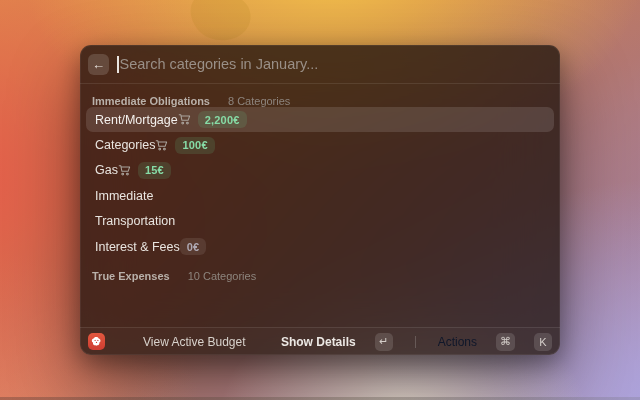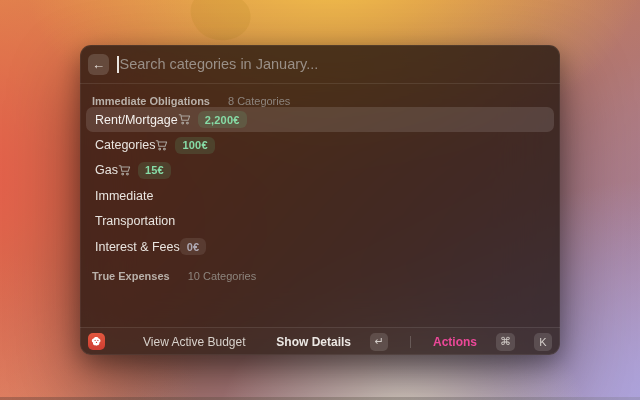--- a/index.html
+++ b/index.html
@@ -94,21 +94,21 @@
   }
   .footer-left { display: flex; align-items: center; gap: 8px; }
   .app-icon {
     width: 17px; height: 17px; border-radius: 5px;
     background: linear-gradient(180deg, #e2583f, #cf3d31);
     display: flex; align-items: center; justify-content: center;
   }
   .app-label { font-size: 12px; color: #d8d2cc; margin-left: 30px; }
   .footer-right { display: flex; align-items: center; gap: 19px; }
   .action-label { font-size: 12px; color: #ece8e4; font-weight: 600; }
-  .action-label.secondary { color: #ec4899; font-weight: 700; }
+  .action-label.secondary { color: #0f172a; font-weight: 400; }
   .key {
     min-width: 18px; height: 18px; padding: 0 4px;
     border-radius: 5px; background: rgba(255,255,255,0.13);
     color: #d3cdc8; font-size: 11px;
     display: flex; align-items: center; justify-content: center;
   }
   .footer-sep { width: 1px; height: 12px; background: rgba(255,255,255,0.18); margin: 0 3px; }
 </style>
 </head>
 <body>

